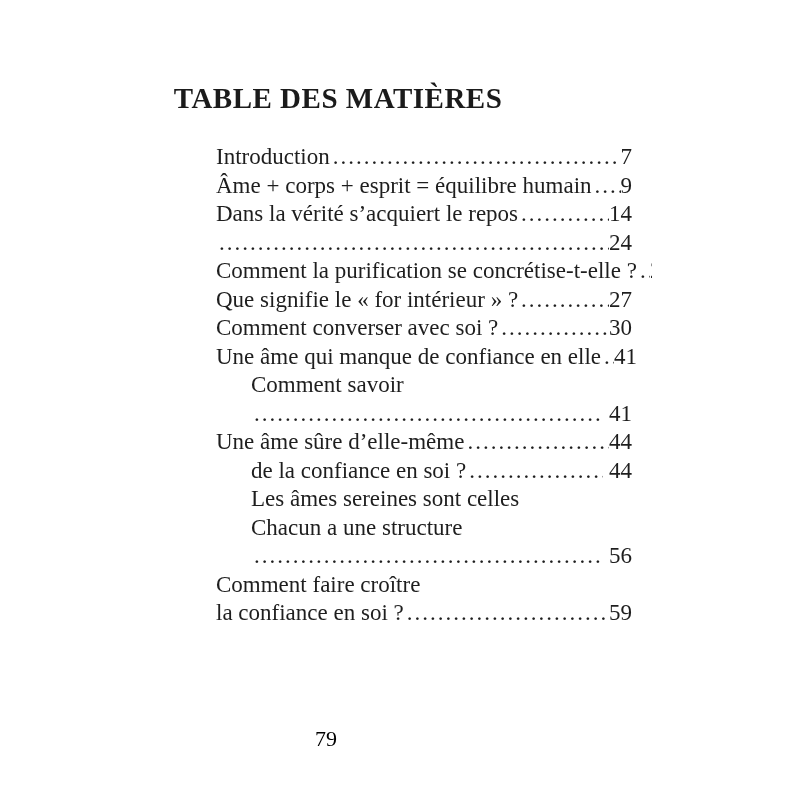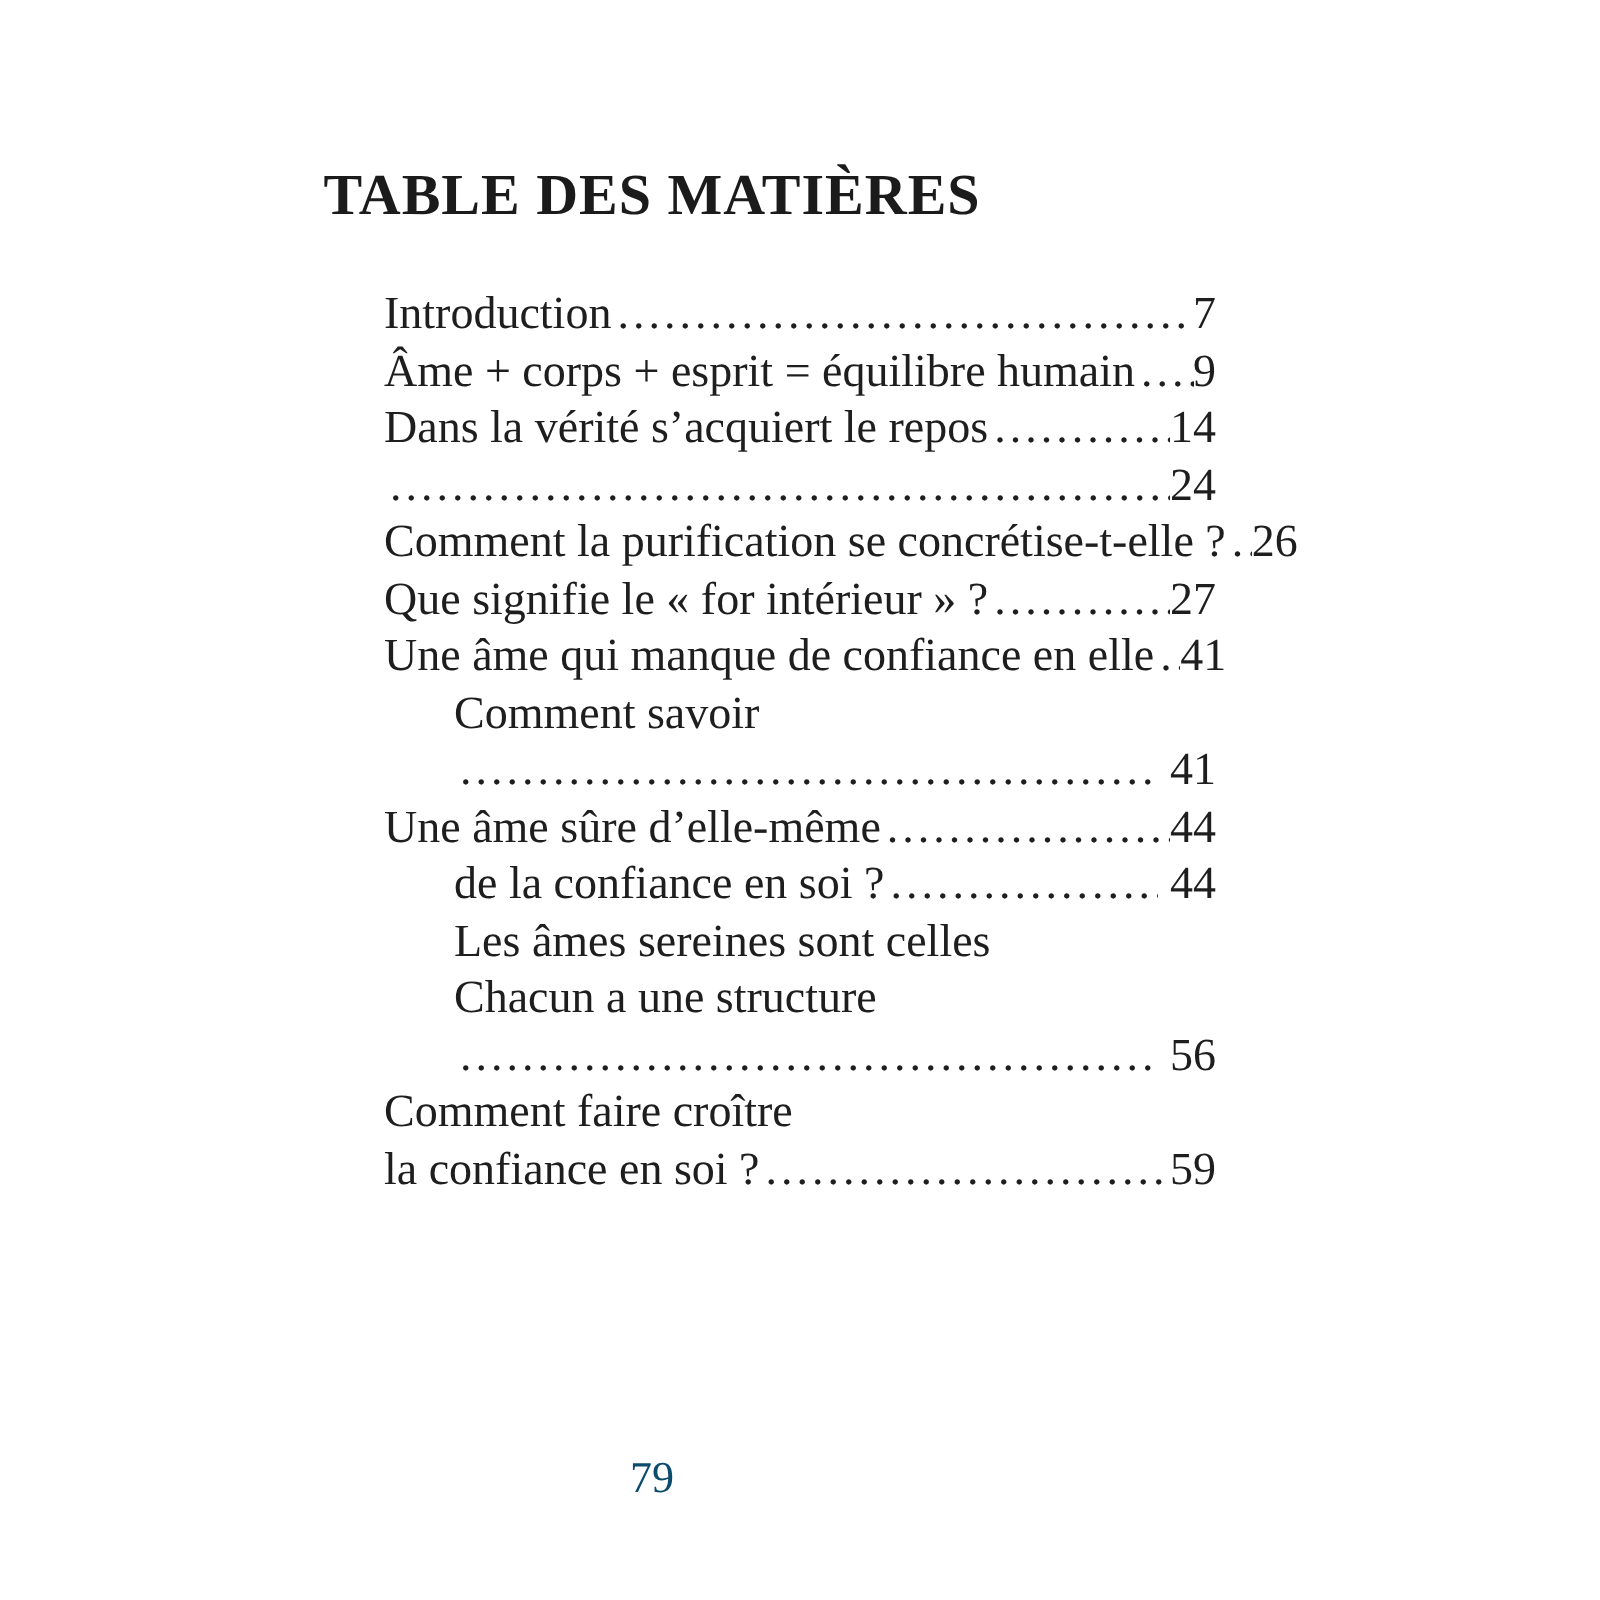--- a/index.html
+++ b/index.html
@@ -10,20 +10,21 @@
   .book-page {
     position: relative;
     width: 652px;
     height: 800px;
     box-sizing: border-box;
     background: #ffffff;
     color: #1e1e1e;
     font-family: "Liberation Serif", "DejaVu Serif", serif;
     padding-top: 82px;
     overflow: hidden;
+    padding-left: 24px;
   }
   .title {
     margin: 0 0 28px 0;
     text-align: center;
     font-size: 29px;
     font-weight: bold;
     letter-spacing: 0.5px;
     color: #1b1b1b;
   }
   .toc {
@@ -60,21 +61,21 @@
   .toc-row.indent .toc-page {
     margin-left: 6px;
   }
   .folio {
     position: absolute;
     left: 0;
     right: 0;
     top: 726px;
     text-align: center;
     font-size: 22px;
-    color: #0c4a6e;
+    color: #000000;
   }
 </style>
 </head>
 <body>
 
 <div class="book-page">
   <h1 class="title">TABLE DES MATIÈRES</h1>
   <div class="toc" id="toc">
       <div class="toc-row">
         <span class="toc-label">Introduction</span>
@@ -97,20 +98,25 @@
       </div>
       <div class="toc-row">
         <span class="toc-label">Comment la purification se concrétise-t-elle ?</span>
         <span class="toc-leader"></span>
         <span class="toc-page">26</span>
       </div>
       <div class="toc-row">
         <span class="toc-label">Que signifie le « for intérieur » ?</span>
         <span class="toc-leader"></span>
         <span class="toc-page">27</span>
+      </div>
+      <div class="toc-row">
+        <span class="toc-label">Comment converser avec soi ?</span>
+        <span class="toc-leader"></span>
+        <span class="toc-page">30</span>
       </div>
       <div class="toc-row">
         <span class="toc-label">Une âme qui manque de confiance en elle</span>
         <span class="toc-leader"></span>
         <span class="toc-page">41</span>
       </div>
       <div class="toc-row indent">
         <span class="toc-label">Comment savoir</span>
       </div>
       <div class="toc-row indent">

